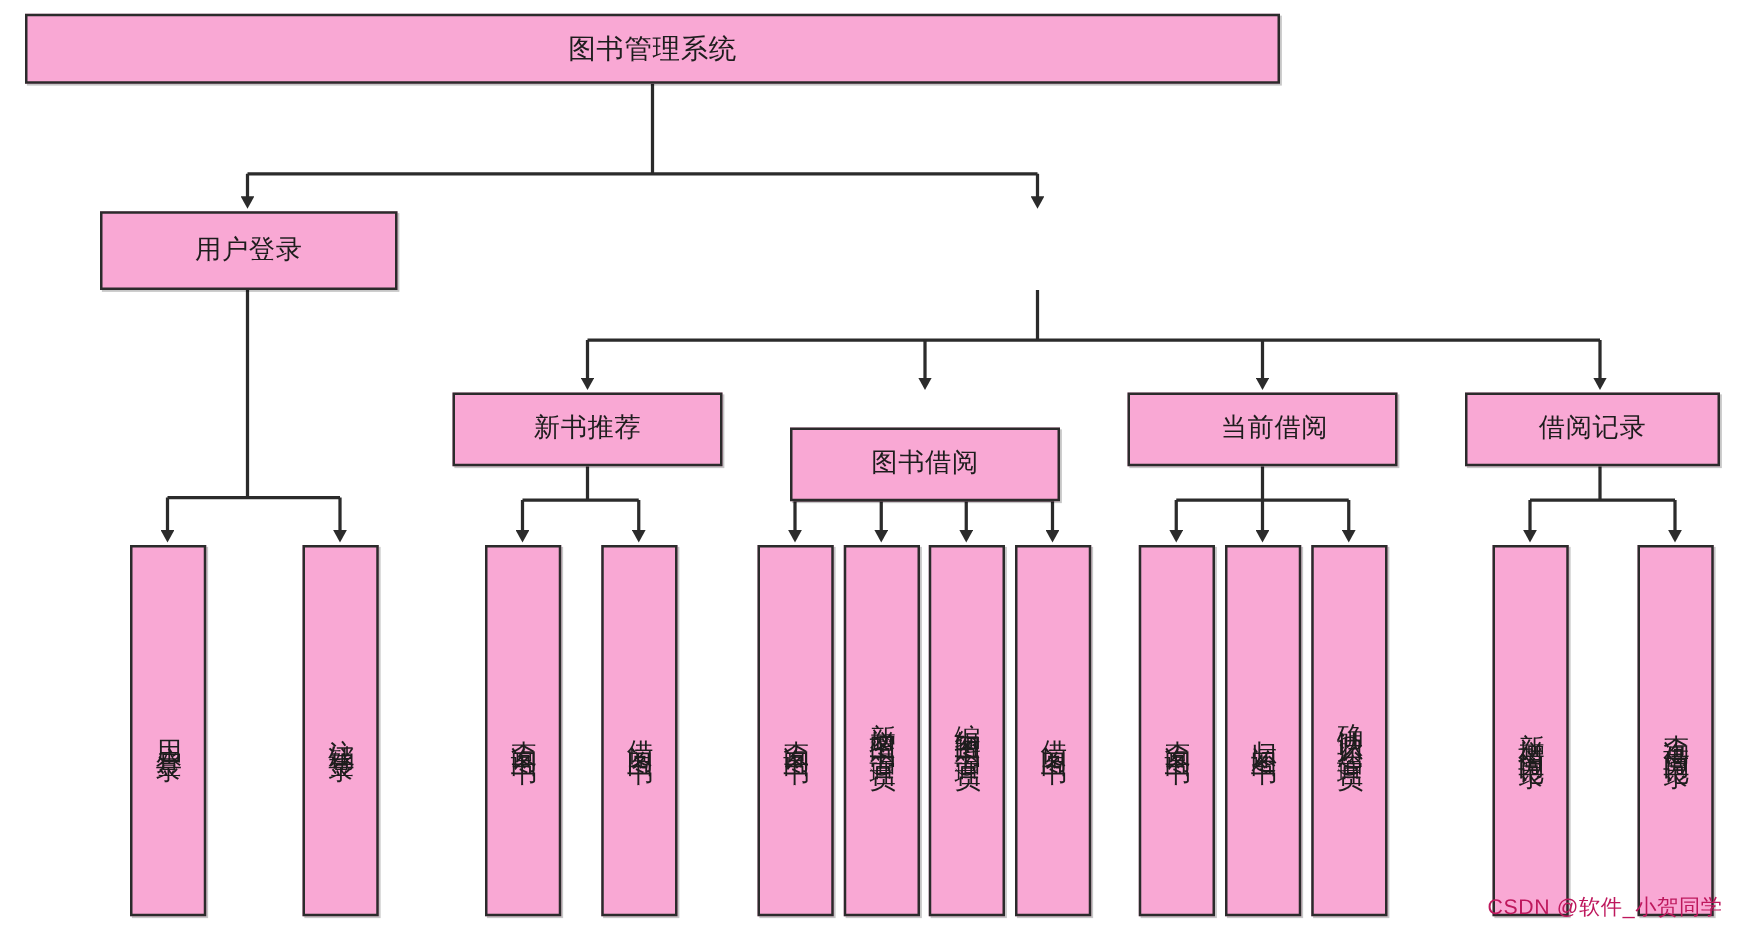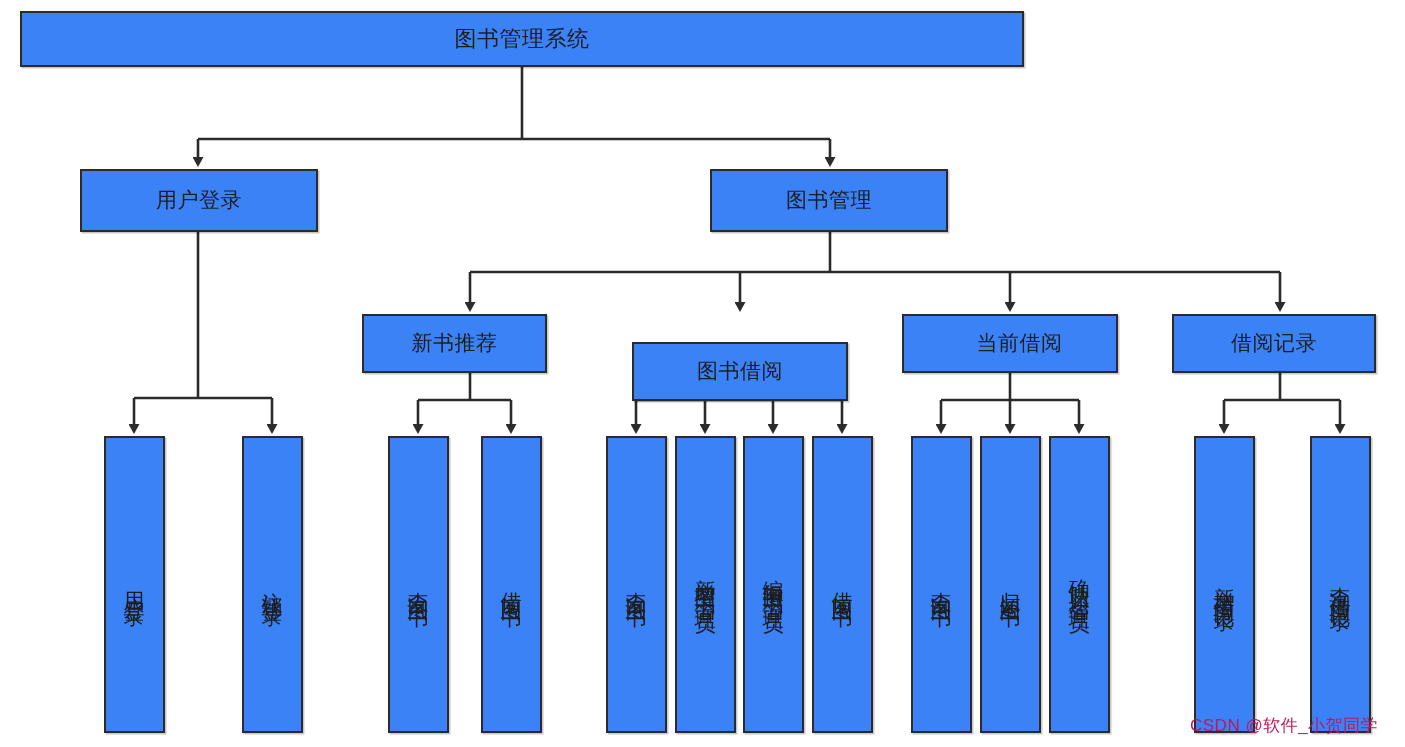--- a/index.html
+++ b/index.html
@@ -18,21 +18,21 @@
   svg.edges{
     position:absolute;
     left:0; top:0;
     width:1405px;
     height:747px;
     pointer-events:none;
   }
   .node{
     position:absolute;
     box-sizing:border-box;
-    background:#3b82f6;
+    background:#f9a8d4;
     border:2.5px solid #2b2b2b;
     display:flex;
     align-items:center;
     justify-content:center;
     box-shadow:1.5px 1.5px 0 rgba(0,0,0,0.22);
     z-index:2;
   }
   .node .lbl{
     color:#1d1d1d;
     line-height:1.18;
@@ -121,25 +121,22 @@
     </g>
   </svg>
 
   <div class="node root" style="left:20px; top:11px; width:1004px; height:56px;">
     <span class="lbl">图书管理系统</span>
   </div>
 
   <div class="node lvl1" style="left:80px; top:169px; width:238px; height:63px;">
     <span class="lbl">用户登录</span>
   </div>
-  <div class="node lvl1" style="left:710px; top:169px; width:238px; height:63px;">
-    <span class="lbl">图书管理</span>
-  </div>
 
-  <div class="node lvl2" style="left:362px; top:314px; width:185px; height:59px;">
+  <div class="node lvl2" style="left:362px; top:314px; width:216px; height:59px;">
     <span class="lbl">新书推荐</span>
   </div>
   <div class="node lvl2" style="left:632px; top:314px; width:216px; height:59px;margin-top:28px;">
     <span class="lbl">图书借阅</span>
   </div>
   <div class="node lvl2" style="left:902px; top:314px; width:216px; height:59px;padding-left:19px;">
     <span class="lbl">当前借阅</span>
   </div>
   <div class="node lvl2" style="left:1172px; top:314px; width:204px; height:59px;">
     <span class="lbl">借阅记录</span>

